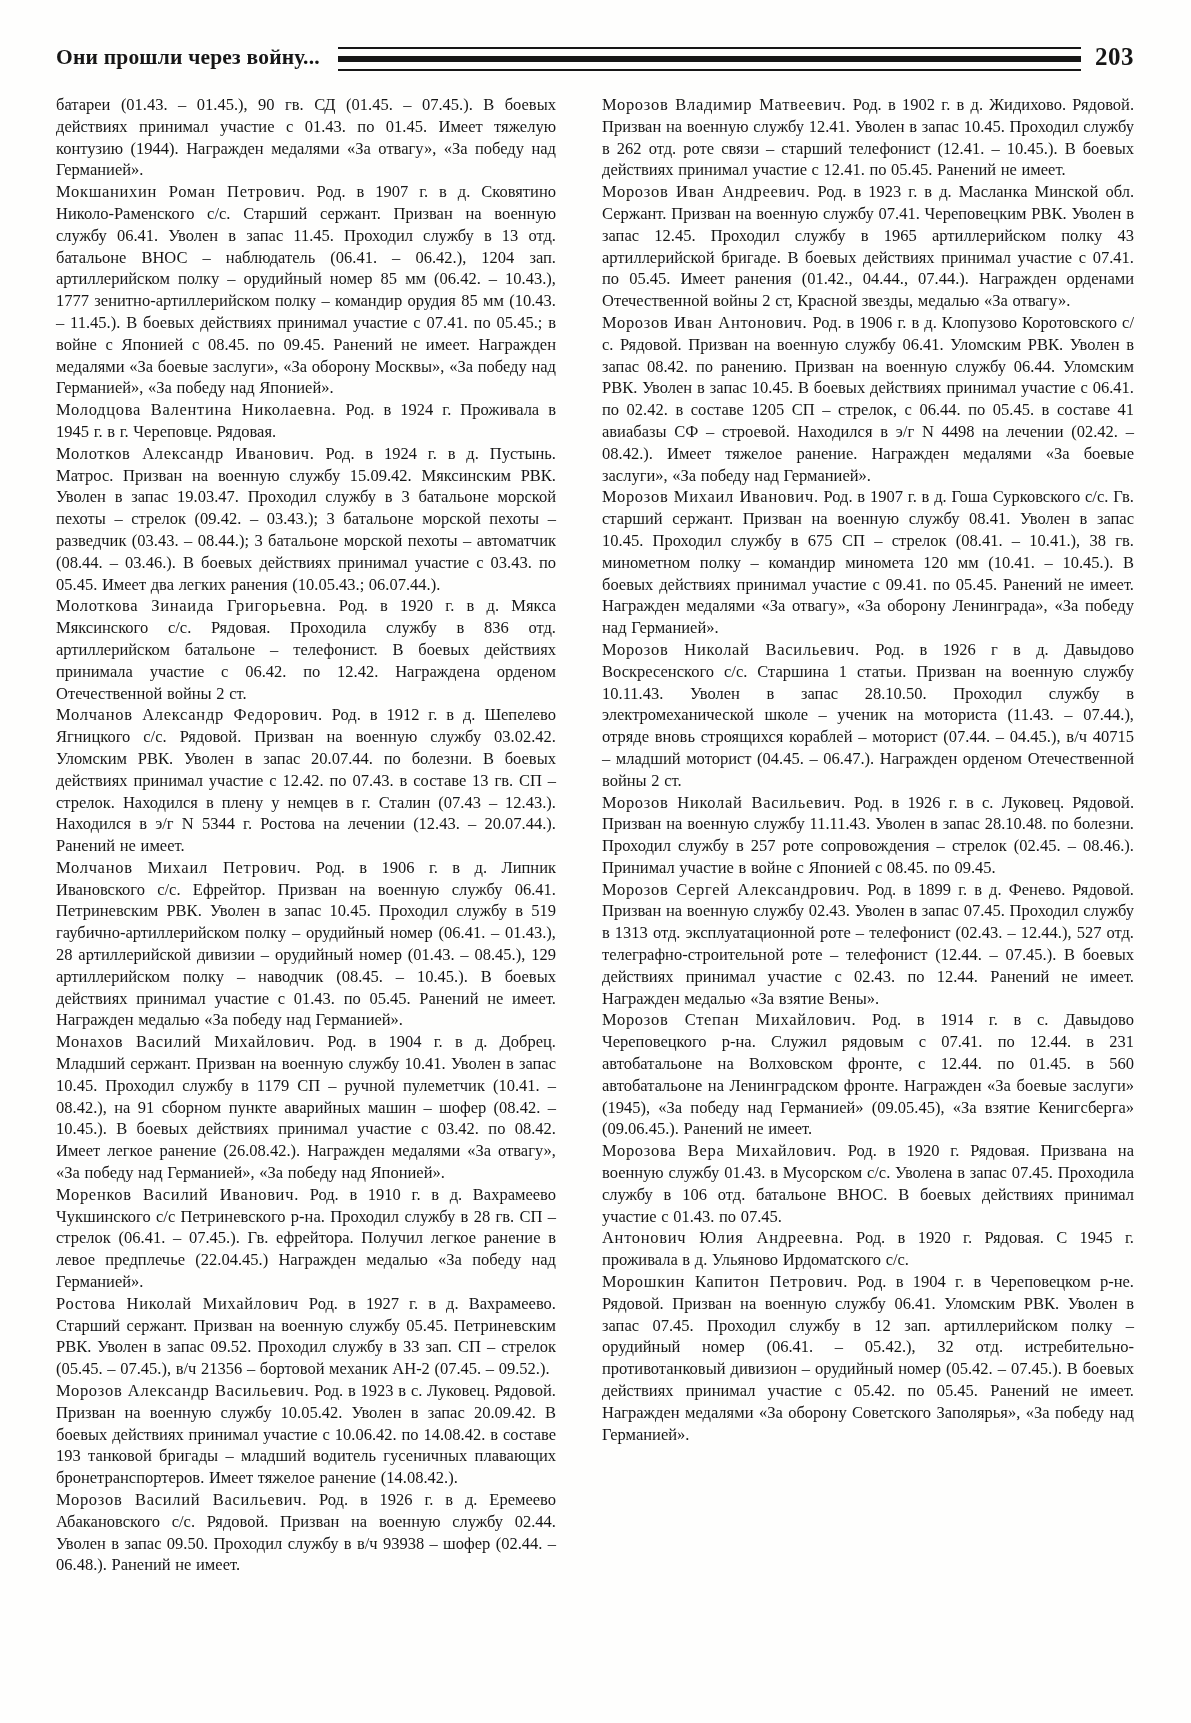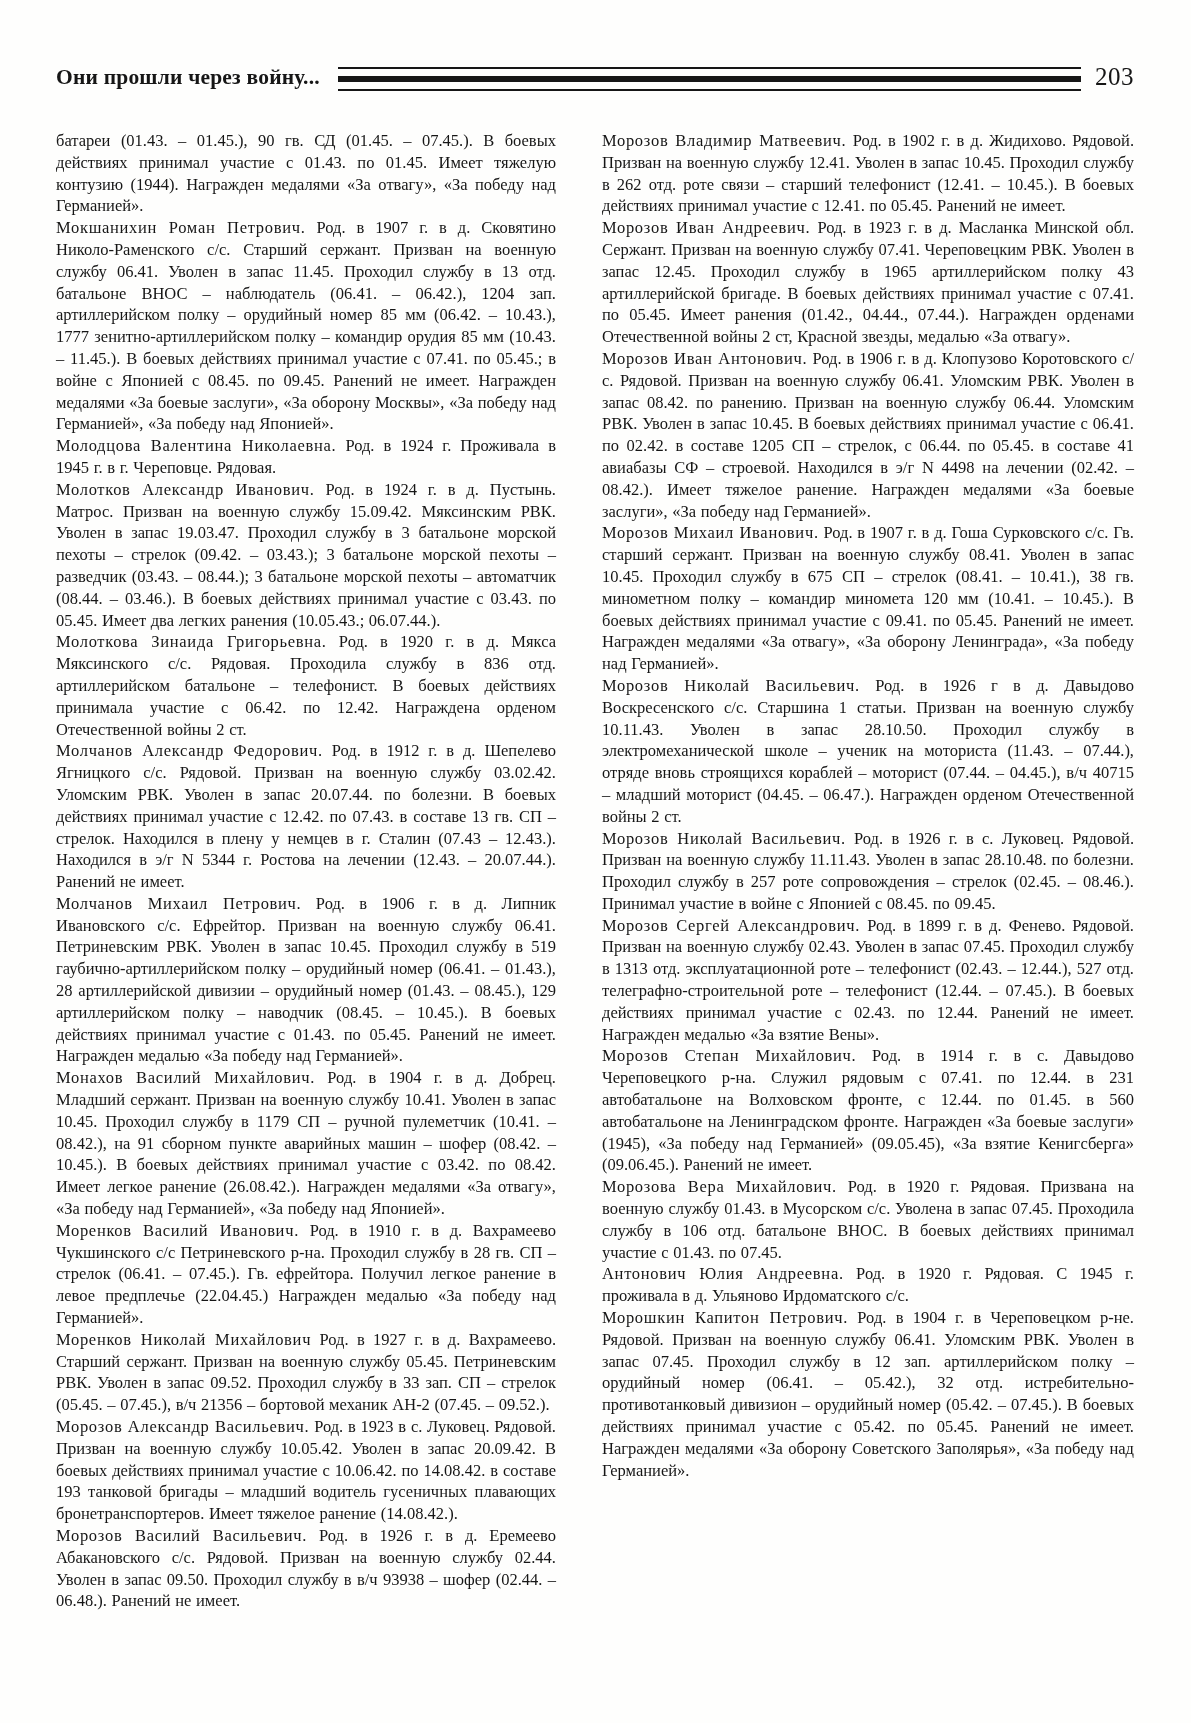--- a/index.html
+++ b/index.html
@@ -2,35 +2,35 @@
 <html lang="ru" style="--ink: #161616; --paper: #fefefd;"><head>
 <meta charset="utf-8">
 <style>
   html,body{margin:0;padding:0;}
   body{background:#ffffff;}
   .page{
     position:relative;
     width:1191px;height:1723px;box-sizing:border-box;
     background:var(--paper,#fefefd);
     color:var(--ink,#161616);
-    padding:56px 57px 0 56px;
+    padding:36px 57px 0 56px;
     font-family:"Liberation Serif","DejaVu Serif",serif;
     overflow:hidden;
   }
   .pg-header{display:flex;align-items:center;height:42px;}
   .running-title{
     font-size:21.5px;font-weight:bold;margin:0;letter-spacing:0.2px;
     white-space:nowrap;font-family:"Liberation Serif","DejaVu Serif",serif;
   }
   .rule{flex:1 1 auto;margin:4px 14px 0 18px;height:24px;
     display:flex;flex-direction:column;justify-content:space-between;}
   .rule-line-thin{height:2px;background:var(--ink,#161616);}
   .rule-line-thick{height:6px;background:var(--ink,#161616);}
-  .page-number{font-size:25px;font-weight:normal;letter-spacing:0.5px;}
-  .columns{display:flex;gap:46px;margin-top:32px;}
+  .page-number{font-size:25px;font-weight:bold;letter-spacing:0.5px;}
+  .columns{display:flex;gap:46px;margin-top:16px;}
   .col{
     font-size:16.5px;line-height:21.8px;text-align:justify;
     hyphens:auto;-webkit-hyphens:auto;word-spacing:0.5px;
   }
   .col-left{width:500px;}
   .col-right{width:532px;}
   .entry{margin:0;padding:0;}
   .pname{letter-spacing:0.7px;}
 </style>
 </head>
@@ -51,21 +51,21 @@
     <section class="col col-left" id="col-left">
         <p class="entry"><span>батареи (01.43. – 01.45.), 90 гв. СД (01.45. – 07.45.). В боевых действиях принимал участие с 01.43. по 01.45. Имеет тяжелую контузию (1944). Награжден медалями «За отвагу», «За победу над Германией».</span></p>
         <p class="entry"><span class="pname">Мокшанихин Роман Петрович.</span> <span>Род. в 1907 г. в д. Сковятино Николо-Раменского с/с. Старший сержант. Призван на военную службу 06.41. Уволен в запас 11.45. Проходил службу в 13 отд. батальоне ВНОС – наблюдатель (06.41. – 06.42.), 1204 зап. артиллерийском полку – орудийный номер 85 мм (06.42. – 10.43.), 1777 зенитно-артиллерийском полку – командир орудия 85 мм (10.43. – 11.45.). В боевых действиях принимал участие с 07.41. по 05.45.; в войне с Японией с 08.45. по 09.45. Ранений не имеет. Награжден медалями «За боевые заслуги», «За оборону Москвы», «За победу над Германией», «За победу над Японией».</span></p>
         <p class="entry"><span class="pname">Молодцова Валентина Николаевна.</span> <span>Род. в 1924 г. Проживала в 1945 г. в г. Череповце. Рядовая.</span></p>
         <p class="entry"><span class="pname">Молотков Александр Иванович.</span> <span>Род. в 1924 г. в д. Пустынь. Матрос. Призван на военную службу 15.09.42. Мяксинским РВК. Уволен в запас 19.03.47. Проходил службу в 3 батальоне морской пехоты – стрелок (09.42. – 03.43.); 3 батальоне морской пехоты – разведчик (03.43. – 08.44.); 3 батальоне морской пехоты – автоматчик (08.44. – 03.46.). В боевых действиях принимал участие с 03.43. по 05.45. Имеет два легких ранения (10.05.43.; 06.07.44.).</span></p>
         <p class="entry"><span class="pname">Молоткова Зинаида Григорьевна.</span> <span>Род. в 1920 г. в д. Мякса Мяксинского с/с. Рядовая. Проходила службу в 836 отд. артиллерийском батальоне – телефонист. В боевых действиях принимала участие с 06.42. по 12.42. Награждена орденом Отечественной войны 2 ст.</span></p>
         <p class="entry"><span class="pname">Молчанов Александр Федорович.</span> <span>Род. в 1912 г. в д. Шепелево Ягницкого с/с. Рядовой. Призван на военную службу 03.02.42. Уломским РВК. Уволен в запас 20.07.44. по болезни. В боевых действиях принимал участие с 12.42. по 07.43. в составе 13 гв. СП – стрелок. Находился в плену у немцев в г. Сталин (07.43 – 12.43.). Находился в э/г N 5344 г. Ростова на лечении (12.43. – 20.07.44.). Ранений не имеет.</span></p>
         <p class="entry"><span class="pname">Молчанов Михаил Петрович.</span> <span>Род. в 1906 г. в д. Липник Ивановского с/с. Ефрейтор. Призван на военную службу 06.41. Петриневским РВК. Уволен в запас 10.45. Проходил службу в 519 гаубично-артиллерийском полку – орудийный номер (06.41. – 01.43.), 28 артиллерийской дивизии – орудийный номер (01.43. – 08.45.), 129 артиллерийском полку – наводчик (08.45. – 10.45.). В боевых действиях принимал участие с 01.43. по 05.45. Ранений не имеет. Награжден медалью «За победу над Германией».</span></p>
         <p class="entry"><span class="pname">Монахов Василий Михайлович.</span> <span>Род. в 1904 г. в д. Добрец. Младший сержант. Призван на военную службу 10.41. Уволен в запас 10.45. Проходил службу в 1179 СП – ручной пулеметчик (10.41. – 08.42.), на 91 сборном пункте аварийных машин – шофер (08.42. – 10.45.). В боевых действиях принимал участие с 03.42. по 08.42. Имеет легкое ранение (26.08.42.). Награжден медалями «За отвагу», «За победу над Германией», «За победу над Японией».</span></p>
         <p class="entry"><span class="pname">Моренков Василий Иванович.</span> <span>Род. в 1910 г. в д. Вахрамеево Чукшинского с/с Петриневского р-на. Проходил службу в 28 гв. СП – стрелок (06.41. – 07.45.). Гв. ефрейтора. Получил легкое ранение в левое предплечье (22.04.45.) Награжден медалью «За победу над Германией».</span></p>
-        <p class="entry"><span class="pname">Моренков Николай Михайлович</span> <span>Род. в 1927 г. в д. Вахрамеево. Старший сержант. Призван на военную службу 05.45. Петриневским РВК. Уволен в запас 09.52. Проходил службу в 33 зап. СП – стрелок (05.45. – 07.45.), в/ч 21356 – бортовой механик АН-2 (07.45. – 09.52.).</span></p>
+        <p class="entry"><span class="pname">Ростова Николай Михайлович</span> <span>Род. в 1927 г. в д. Вахрамеево. Старший сержант. Призван на военную службу 05.45. Петриневским РВК. Уволен в запас 09.52. Проходил службу в 33 зап. СП – стрелок (05.45. – 07.45.), в/ч 21356 – бортовой механик АН-2 (07.45. – 09.52.).</span></p>
         <p class="entry"><span class="pname">Морозов Александр Васильевич.</span> <span>Род. в 1923 в с. Луковец. Рядовой. Призван на военную службу 10.05.42. Уволен в запас 20.09.42. В боевых действиях принимал участие с 10.06.42. по 14.08.42. в составе 193 танковой бригады – младший водитель гусеничных плавающих бронетранспортеров. Имеет тяжелое ранение (14.08.42.).</span></p>
         <p class="entry"><span class="pname">Морозов Василий Васильевич.</span> <span>Род. в 1926 г. в д. Еремеево Абакановского с/с. Рядовой. Призван на военную службу 02.44. Уволен в запас 09.50. Проходил службу в в/ч 93938 – шофер (02.44. – 06.48.). Ранений не имеет.</span></p>
       </section>
     <section class="col col-right" id="col-right">
         <p class="entry"><span class="pname">Морозов Владимир Матвеевич.</span> <span>Род. в 1902 г. в д. Жидихово. Рядовой. Призван на военную службу 12.41. Уволен в запас 10.45. Проходил службу в 262 отд. роте связи – старший телефонист (12.41. – 10.45.). В боевых действиях принимал участие с 12.41. по 05.45. Ранений не имеет.</span></p>
         <p class="entry"><span class="pname">Морозов Иван Андреевич.</span> <span>Род. в 1923 г. в д. Масланка Минской обл. Сержант. Призван на военную службу 07.41. Череповецким РВК. Уволен в запас 12.45. Проходил службу в 1965 артиллерийском полку 43 артиллерийской бригаде. В боевых действиях принимал участие с 07.41. по 05.45. Имеет ранения (01.42., 04.44., 07.44.). Награжден орденами Отечественной войны 2 ст, Красной звезды, медалью «За отвагу».</span></p>
         <p class="entry"><span class="pname">Морозов Иван Антонович.</span> <span>Род. в 1906 г. в д. Клопузово Коротовского с/с. Рядовой. Призван на военную службу 06.41. Уломским РВК. Уволен в запас 08.42. по ранению. Призван на военную службу 06.44. Уломским РВК. Уволен в запас 10.45. В боевых действиях принимал участие с 06.41. по 02.42. в составе 1205 СП – стрелок, с 06.44. по 05.45. в составе 41 авиабазы СФ – строевой. Находился в э/г N 4498 на лечении (02.42. – 08.42.). Имеет тяжелое ранение. Награжден медалями «За боевые заслуги», «За победу над Германией».</span></p>
         <p class="entry"><span class="pname">Морозов Михаил Иванович.</span> <span>Род. в 1907 г. в д. Гоша Сурковского с/с. Гв. старший сержант. Призван на военную службу 08.41. Уволен в запас 10.45. Проходил службу в 675 СП – стрелок (08.41. – 10.41.), 38 гв. минометном полку – командир миномета 120 мм (10.41. – 10.45.). В боевых действиях принимал участие с 09.41. по 05.45. Ранений не имеет. Награжден медалями «За отвагу», «За оборону Ленинграда», «За победу над Германией».</span></p>
         <p class="entry"><span class="pname">Морозов Николай Васильевич.</span> <span>Род. в 1926 г в д. Давыдово Воскресенского с/с. Старшина 1 статьи. Призван на военную службу 10.11.43. Уволен в запас 28.10.50. Проходил службу в электромеханической школе – ученик на моториста (11.43. – 07.44.), отряде вновь строящихся кораблей – моторист (07.44. – 04.45.), в/ч 40715 – младший моторист (04.45. – 06.47.). Награжден орденом Отечественной войны 2 ст.</span></p>
         <p class="entry"><span class="pname">Морозов Николай Васильевич.</span> <span>Род. в 1926 г. в с. Луковец. Рядовой. Призван на военную службу 11.11.43. Уволен в запас 28.10.48. по болезни. Проходил службу в 257 роте сопровождения – стрелок (02.45. – 08.46.). Принимал участие в войне с Японией с 08.45. по 09.45.</span></p>

